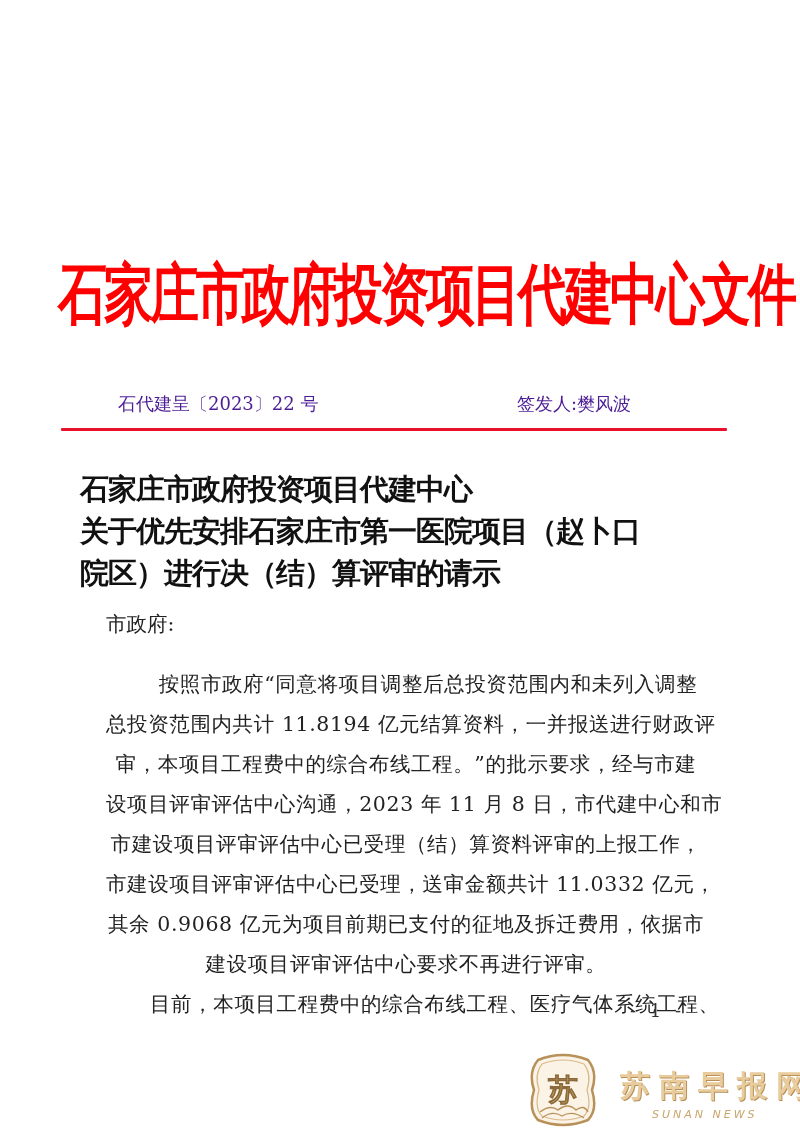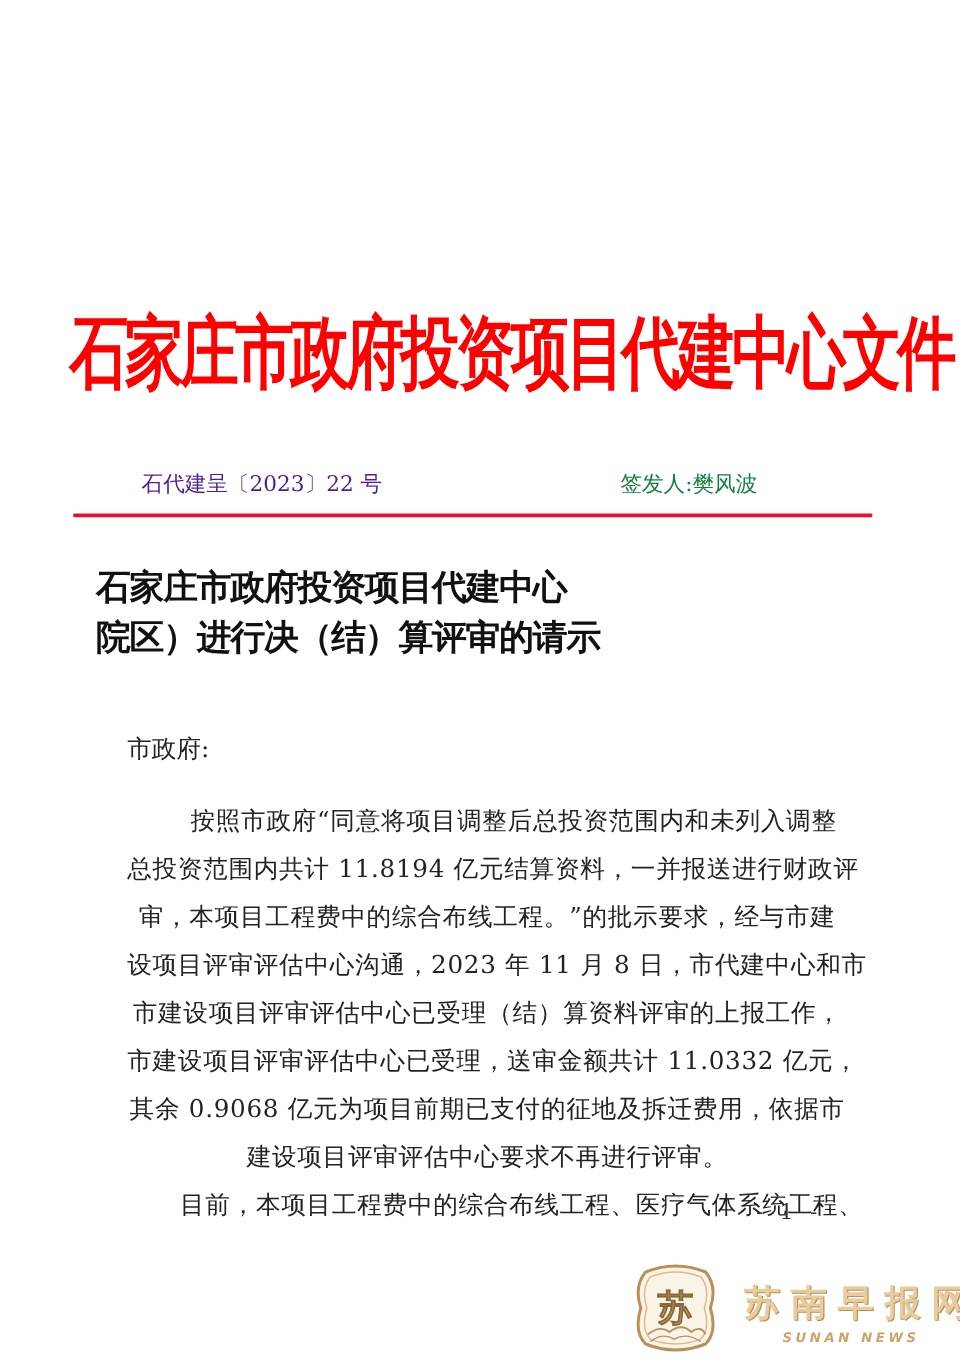--- a/index.html
+++ b/index.html
@@ -8,58 +8,59 @@
     font-family: "DejaVu Serif", "Liberation Serif", serif; color: #1a1a1a;
   }
   .abs { position: absolute; }
   .red-title {
     left: 58px; top: 254px; width: 670px; height: 80px;
     color: #ff0000; font-family: "DejaVu Serif", serif; font-weight: bold;
     font-size: 49px; line-height: 80px; letter-spacing: -3px; white-space: nowrap;
     transform: scaleY(1.35); transform-origin: left center;
   }
   .doc-number { left: 118px; top: 391px; font-size: 18px; line-height: 26px; color: #4c1d95; white-space: nowrap; }
-  .signer { left: 517px; top: 391px; font-size: 18px; line-height: 26px; color: #15803d; white-space: nowrap; }
+  .signer { left: 517px; top: 391px; font-size: 18px; line-height: 26px; color: #4c1d95; white-space: nowrap; }
   .red-rule { left: 61px; top: 428px; width: 666px; height: 3px; background: #e8102a; border-radius: 1px; }
   .heading {
     left: 80px; top: 468px; width: 660px; text-align: left;
     font-family: "DejaVu Serif", serif; font-weight: bold; font-size: 29px; line-height: 42px; color: #111;
     letter-spacing: -1px;
   }
   .heading div { white-space: nowrap; }
   .body-text { left: 106px; width: 600px; font-size: 20.5px; line-height: 40px; color: #222; text-align: center; }
   .salutation { left: 106px; top: 604px; font-size: 20.5px; line-height: 40px; color: #222; }
   .para { white-space: nowrap; letter-spacing: 0.6px; }
   .indent { padding-left: 44px; }
   .page-num { left: 630px; top: 1000px; font-size: 18px; color: #333; letter-spacing: 4px; }
   .logo-emblem { left: 528px; top: 1052px; width: 70px; height: 76px; }
   .logo-cn {
     left: 620px; top: 1066px; font-size: 30px; font-weight: bold; color: #e8cc9e;
     letter-spacing: 9px; font-family: "DejaVu Sans", sans-serif; white-space: nowrap;
     text-shadow: 1px 1px 0 #b8915a;
   }
   .logo-en {
-    left: 652px; top: 1108px; font-size: 11px; font-weight: bold; font-style: italic;
+    left: 652px; top: 1108px; font-size: 11px; font-weight: normal; font-style: italic;
     color: #c9a56b; letter-spacing: 3px; font-family: "DejaVu Sans", sans-serif; white-space: nowrap;
   }
 </style>
 </head>
 <body>
 
 <div class="abs red-title">石家庄市政府投资项目代建中心文件</div>
 
 <div class="abs doc-number">石代建呈〔2023〕22 号</div>
 <div class="abs signer">
   <span>签发人:</span><span>樊风波</span>
 </div>
 
 <div class="abs red-rule"></div>
 
 <div class="abs heading">
   <div>石家庄市政府投资项目代建中心</div>
+  <div>关于优先安排石家庄市第一医院项目（赵卜口</div>
   <div>院区）进行决（结）算评审的请示</div>
 </div>
 
 <div class="abs salutation">市政府:</div>
 
 <div class="abs body-text" style="top:664px;">
   <div class="para indent">按照市政府“同意将项目调整后总投资范围内和未列入调整</div>
   <div class="para">总投资范围内共计 11.8194 亿元结算资料，一并报送进行财政评</div>
   <div class="para">审，本项目工程费中的综合布线工程。”的批示要求，经与市建</div>
   <div class="para">设项目评审评估中心沟通，2023 年 11 月 8 日，市代建中心和市</div>

